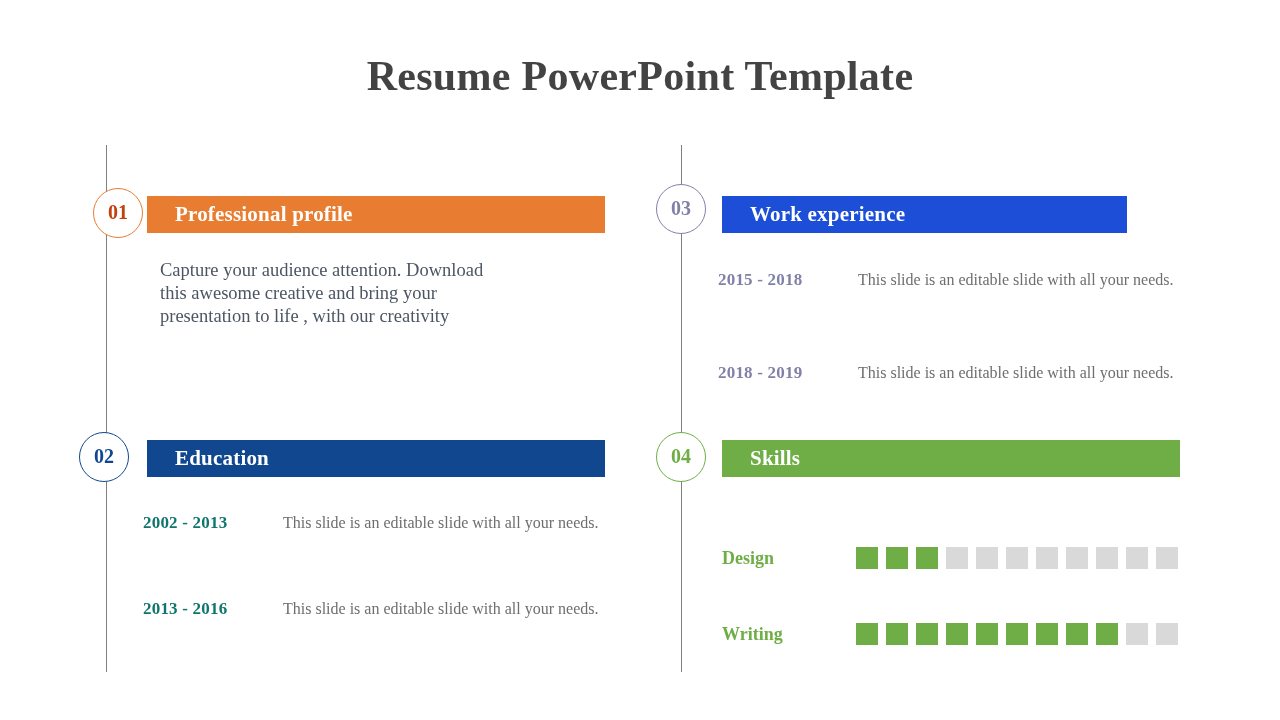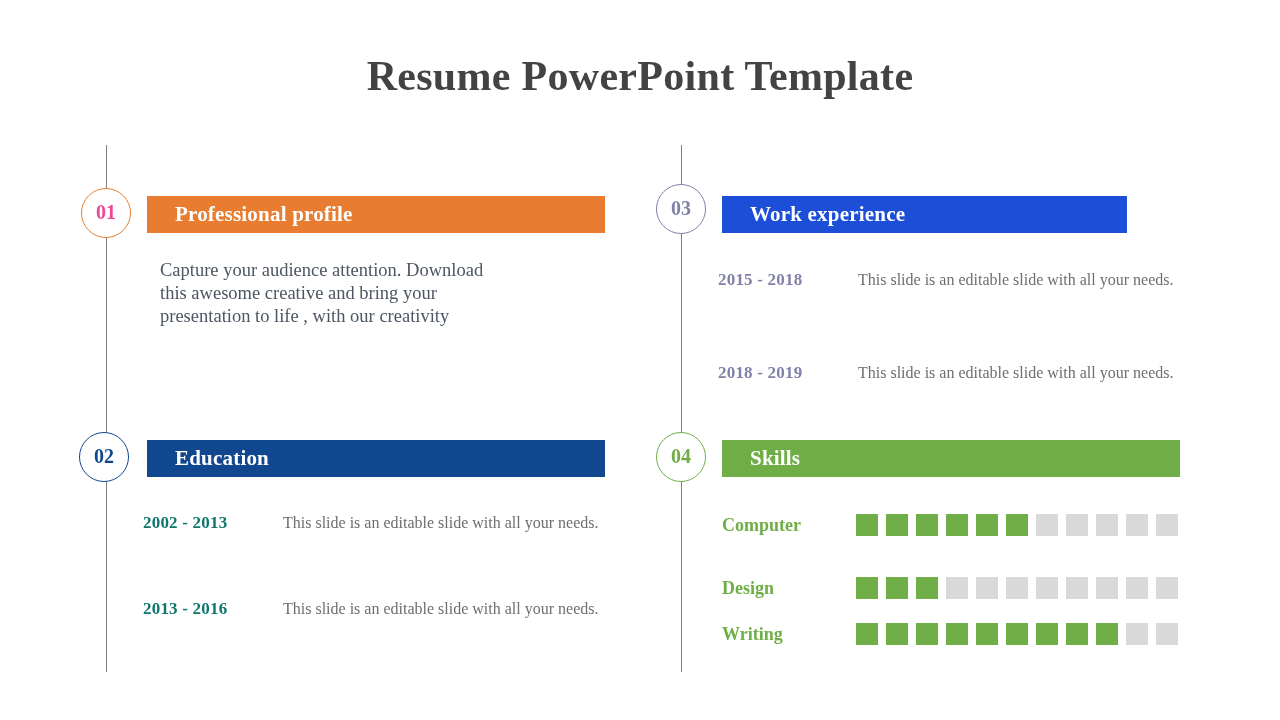--- a/index.html
+++ b/index.html
@@ -155,21 +155,21 @@
 </head>
 <body>
 
 <div id="slide">
 
   <div class="slide-title">Resume PowerPoint Template</div>
 
   <div class="timeline-rail left"></div>
   <div class="timeline-rail right"></div>
 
-  <div class="step-circle" id="circle-01" style="left: 81px; top: 188px; border-color: rgb(232, 125, 50); color: #ec4899;">
+  <div class="step-circle" id="circle-01" style="left: 93px; top: 188px; border-color: rgb(232, 125, 50); color: #c2410c;">
     <span>01</span>
   </div>
   <div class="section-bar" id="bar-01" style="left: 147px; top: 196px; width: 458px; background: rgb(232, 125, 50);">
     <span class="bar-label">Professional profile</span>
   </div>
   <div class="profile-body">Capture your audience attention. Download this awesome creative and bring your presentation to life , with our creativity</div>
 
   <div class="step-circle" id="circle-02" style="left: 79px; top: 432px; border-color: rgb(16, 71, 142); color: rgb(16, 71, 142);">
     <span>02</span>
   </div>
@@ -202,37 +202,21 @@
     <span class="entry-desc">This slide is an editable slide with all your needs.</span>
   </div>
 
   <div class="step-circle" id="circle-04" style="left: 656px; top: 432px; border-color: rgb(111, 174, 70); color: rgb(111, 174, 70);">
     <span>04</span>
   </div>
   <div class="section-bar" id="bar-04" style="left: 722px; top: 440px; width: 458px; background: rgb(111, 174, 70);">
     <span class="bar-label">Skills</span>
   </div>
 
-  <div class="skill-row" style="top:513px;">
-    <span class="skill-name">Computer</span>
-    <span class="skill-meter">
-        <span class="skill-cell on" style="background: rgb(111, 174, 70);"></span>
-        <span class="skill-cell on" style="background: rgb(111, 174, 70);"></span>
-        <span class="skill-cell on" style="background: rgb(111, 174, 70);"></span>
-        <span class="skill-cell on" style="background: rgb(111, 174, 70);"></span>
-        <span class="skill-cell on" style="background: rgb(111, 174, 70);"></span>
-        <span class="skill-cell on" style="background: rgb(111, 174, 70);"></span>
-        <span class="skill-cell"></span>
-        <span class="skill-cell"></span>
-        <span class="skill-cell"></span>
-        <span class="skill-cell"></span>
-        <span class="skill-cell"></span>
-      </span>
-  </div>
-  <div class="skill-row" style="top:576px;">
+  <div class="skill-row" style="top:546px;">
     <span class="skill-name">Design</span>
     <span class="skill-meter">
         <span class="skill-cell on" style="background: rgb(111, 174, 70);"></span>
         <span class="skill-cell on" style="background: rgb(111, 174, 70);"></span>
         <span class="skill-cell on" style="background: rgb(111, 174, 70);"></span>
         <span class="skill-cell"></span>
         <span class="skill-cell"></span>
         <span class="skill-cell"></span>
         <span class="skill-cell"></span>
         <span class="skill-cell"></span>

